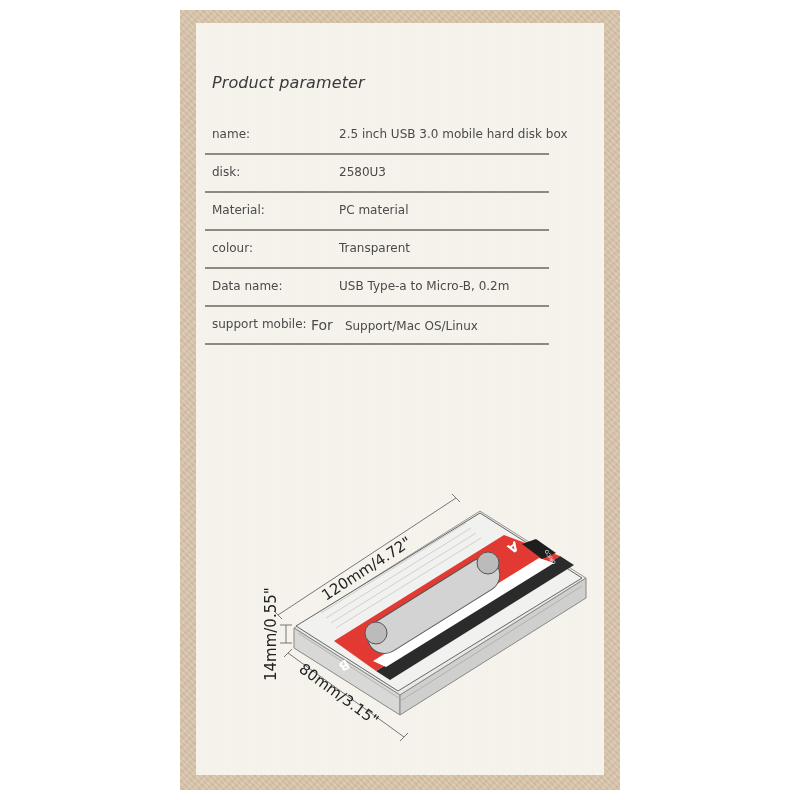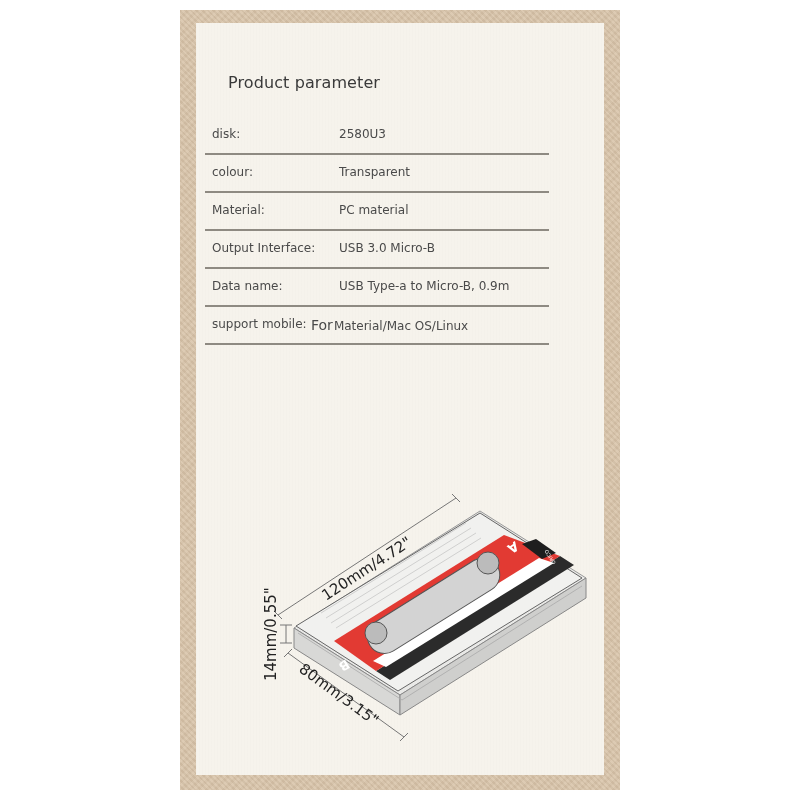--- a/index.html
+++ b/index.html
@@ -23,24 +23,25 @@
   .paper {
     position: absolute;
     left: 16px; top: 13px;
     width: 408px; height: 752px;
     background: #f6f3ec;
     background-image:
       repeating-linear-gradient(90deg, rgba(0,0,0,0.008) 0 1px, transparent 1px 3px);
   }
   .title {
     position: absolute;
-    left: 32px; top: 50px;
+    left: 16px; top: 50px;
     font-size: 16px;
     color: #3a3a3a;
     letter-spacing: 0.1px;
+    font-style: italic;
   }
   .table {
     position: absolute;
     left: 9px; top: 94px;
     width: 344px;
   }
   .row {
     position: relative;
     height: 38px;
     border-bottom: 2px solid #8e8a82;
@@ -56,21 +57,21 @@
   .row .value {
     position: absolute;
     left: 134px; top: 10px;
     font-size: 12px;
     color: #4a4a4a;
     white-space: nowrap;
   }
   .row .value .prefix {
     font-size: 14px;
     margin-left: -28px;
-    margin-right: 1px;
+    margin-right: 12px;
     position: relative;
     top: 0px;
     text-align: center;
   }
   .illustration {
     position: absolute;
     left: 30px; top: 460px;
     width: 380px; height: 270px;
   }
   .dim-text {
@@ -81,42 +82,42 @@
 </style>
 </head>
 <body>
 
 <div class="frame">
   <div class="paper">
     <div class="title">Product parameter</div>
 
     <div class="table">
       <div class="row">
+        <span class="label">name:</span>
+        <span class="value">2.5 inch USB 3.0 mobile hard disk box</span>
+      </div>
+      <div class="row">
         <span class="label">disk:</span>
         <span class="value">2580U3</span>
+      </div>
+      <div class="row">
+        <span class="label">Material:</span>
+        <span class="value">PC material</span>
       </div>
       <div class="row">
         <span class="label">colour:</span>
         <span class="value">Transparent</span>
       </div>
       <div class="row">
-        <span class="label">Material:</span>
-        <span class="value">PC material</span>
-      </div>
-      <div class="row">
-        <span class="label">Output Interface:</span>
-        <span class="value">USB 3.0 Micro-B</span>
-      </div>
-      <div class="row">
         <span class="label">Data name:</span>
-        <span class="value">USB Type-a to Micro-B, 0.9m</span>
+        <span class="value">USB Type-a to Micro-B, 0.2m</span>
       </div>
       <div class="row">
         <span class="label">support mobile:</span>
-        <span class="value"><span class="prefix">For</span><span>Material/Mac OS/Linux</span></span>
+        <span class="value"><span class="prefix">For</span><span>Support/Mac OS/Linux</span></span>
       </div>
     </div>
 
     <svg class="illustration" viewBox="0 0 380 270" xmlns="http://www.w3.org/2000/svg">
 
       <g>
         <line x1="52" y1="132" x2="230" y2="15" stroke="#777" stroke-width="1"></line>
         <line x1="48" y1="128" x2="56" y2="136" stroke="#777" stroke-width="1"></line>
         <line x1="226" y1="11" x2="234" y2="19" stroke="#777" stroke-width="1"></line>
       </g>

